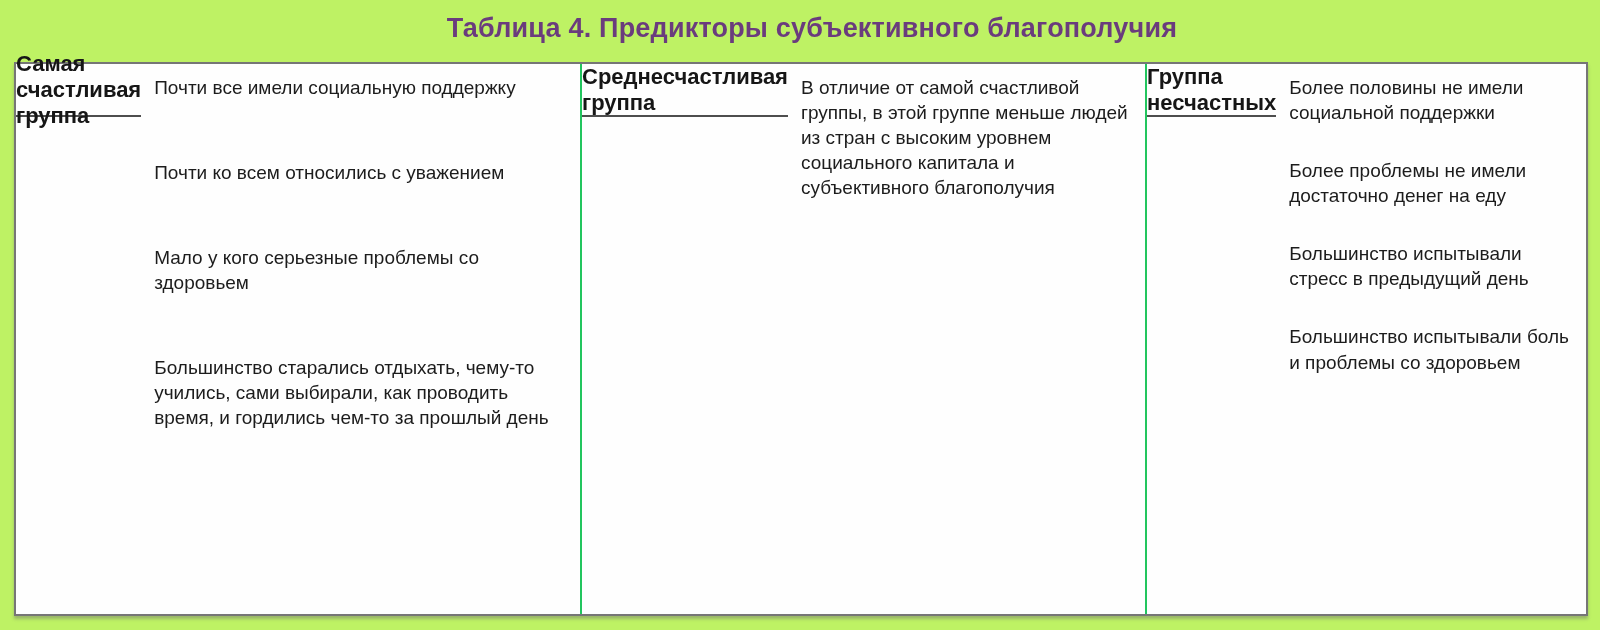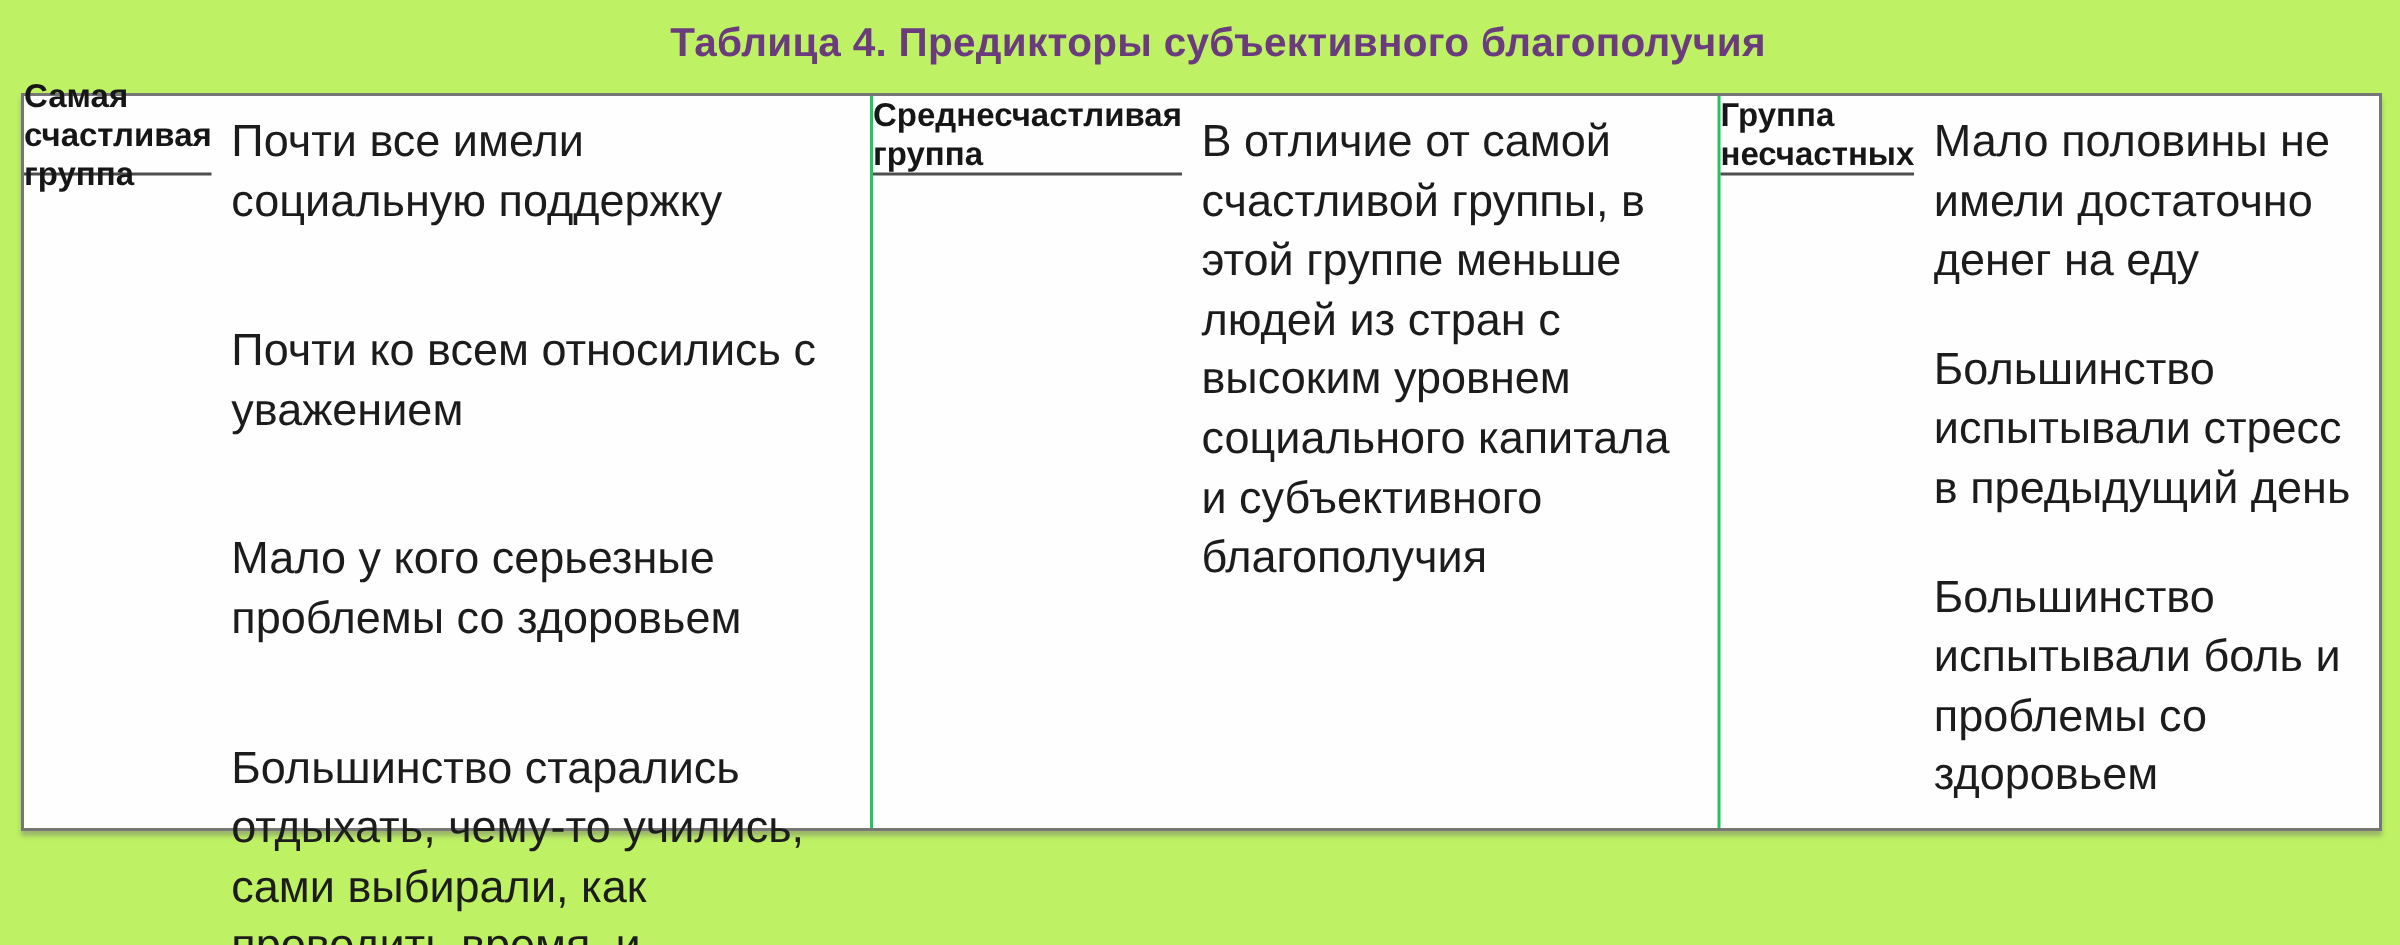--- a/index.html
+++ b/index.html
@@ -47,24 +47,24 @@
     height: 51px;
     display: flex;
     align-items: center;
     justify-content: center;
     font-size: 22px;
     font-weight: bold;
     border-bottom: 2px solid #4e4e4e;
     color: #161616;
   }
   .td {
-    height: 488px;
+    height: 550px;
     box-sizing: border-box;
     padding: 11px 16px 0 13px;
-    font-size: 30px;
+    font-size: 19px;
     line-height: 1.32;
     color: #1c1c1c;
   }
   .td .item { margin: 0 0 33px 0; }
   .col-0 .td .item { margin-bottom: 60px; }
   .col-1 .td .item { margin-bottom: 34px; }
   .td .item:last-child { margin-bottom: 0; }
 </style>
 </head>
 <body>
@@ -88,20 +88,21 @@
     <div class="col col-1">
       <div class="th">Среднесчастливая группа</div>
       <div class="td">
           <p class="item">В отличие от самой счастливой группы, в этой группе меньше людей из стран с высоким уровнем социального капитала и субъективного благополучия</p>
         </div>
     </div>
 
     <div class="col col-2">
       <div class="th">Группа несчастных</div>
       <div class="td">
-          <p class="item">Мало половины не имели достаточно денег на еду</p>
+          <p class="item">Более половины не имели социальной поддержки</p>
+          <p class="item">Более проблемы не имели достаточно денег на еду</p>
           <p class="item">Большинство испытывали стресс в предыдущий день</p>
           <p class="item">Большинство испытывали боль и проблемы со здоровьем</p>
         </div>
     </div>
 
   </div>
 </div>
 
 </body></html>

